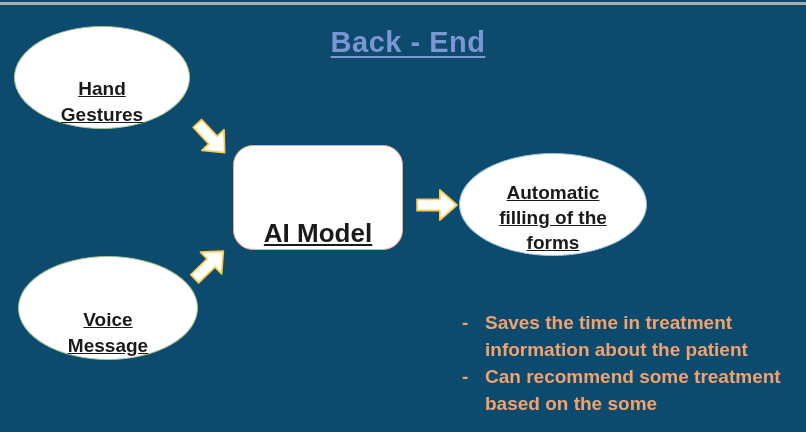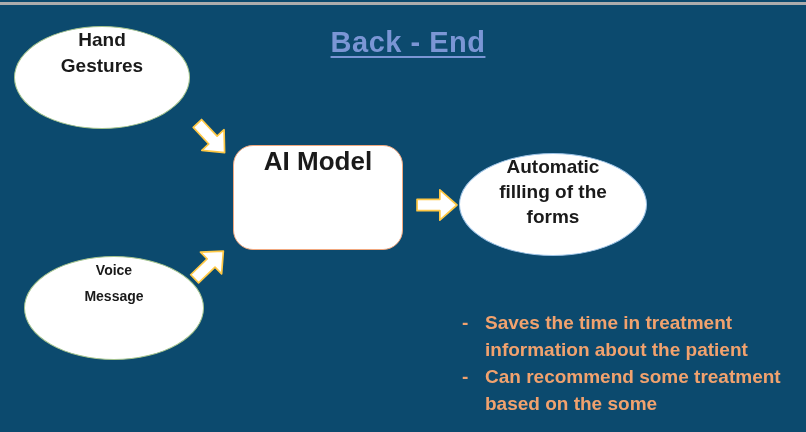--- a/index.html
+++ b/index.html
@@ -30,41 +30,42 @@
     font-weight: 700;
     color: #7b96d5;
     text-decoration: underline;
     text-decoration-thickness: 2px;
     text-underline-offset: 4px;
     letter-spacing: 0.5px;
   }
   .node {
     position: absolute;
     display: flex;
-    align-items: flex-start;
+    align-items: flex-end;
     justify-content: center;
     text-align: center;
     color: #1a1a1a;
     font-weight: 700;
     background: #ffffff;
     box-sizing: border-box;
     white-space: pre-line;
+    text-decoration: underline;
   }
   .ellipse { border-radius: 50%; }
   .node-hand {
     left: 14px; top: 26px;
     width: 176px; height: 103px;
     border: 1.5px solid #a5c48e;
     font-size: 19px; line-height: 26px;
   }
   .node-voice {
-    left: 24px; top: 256px;
+    left: 18px; top: 256px;
     width: 180px; height: 104px;
     border: 1.5px solid #a5c48e;
-    font-size: 14px; line-height: 26px;
+    font-size: 19px; line-height: 26px;
   }
   .node-ai {
     left: 233px; top: 145px;
     width: 170px; height: 105px;
     border: 1.5px solid #f1a87f;
     border-radius: 20px;
     font-size: 26px;
   }
   .node-forms {
     left: 459px; top: 153px;

